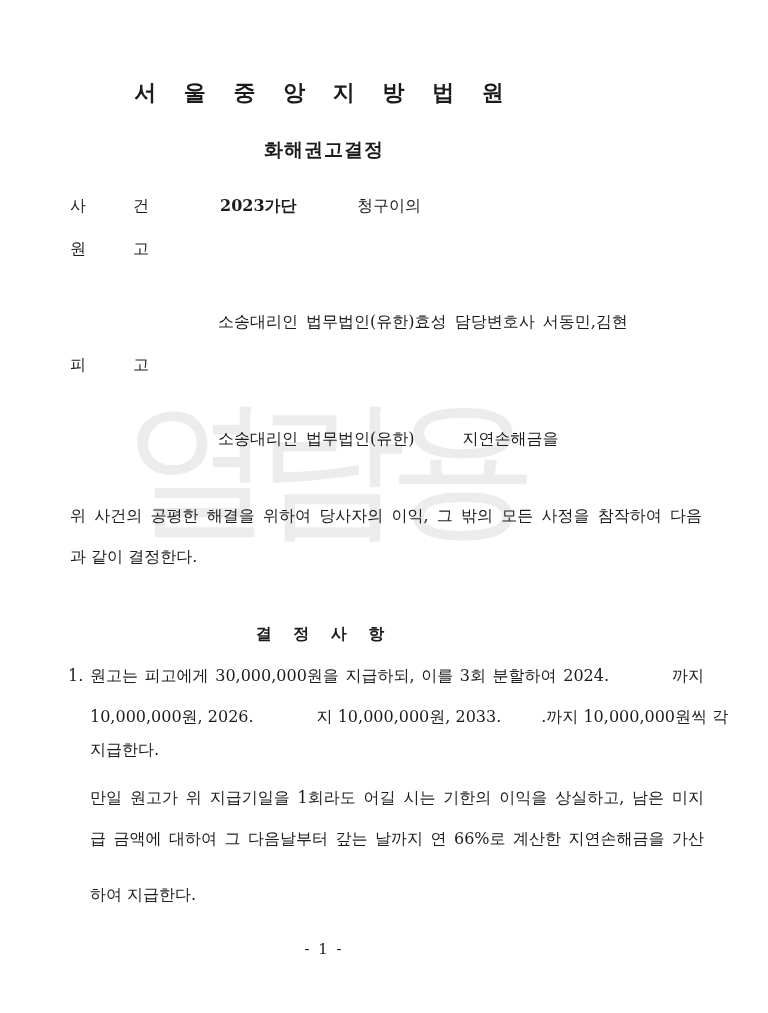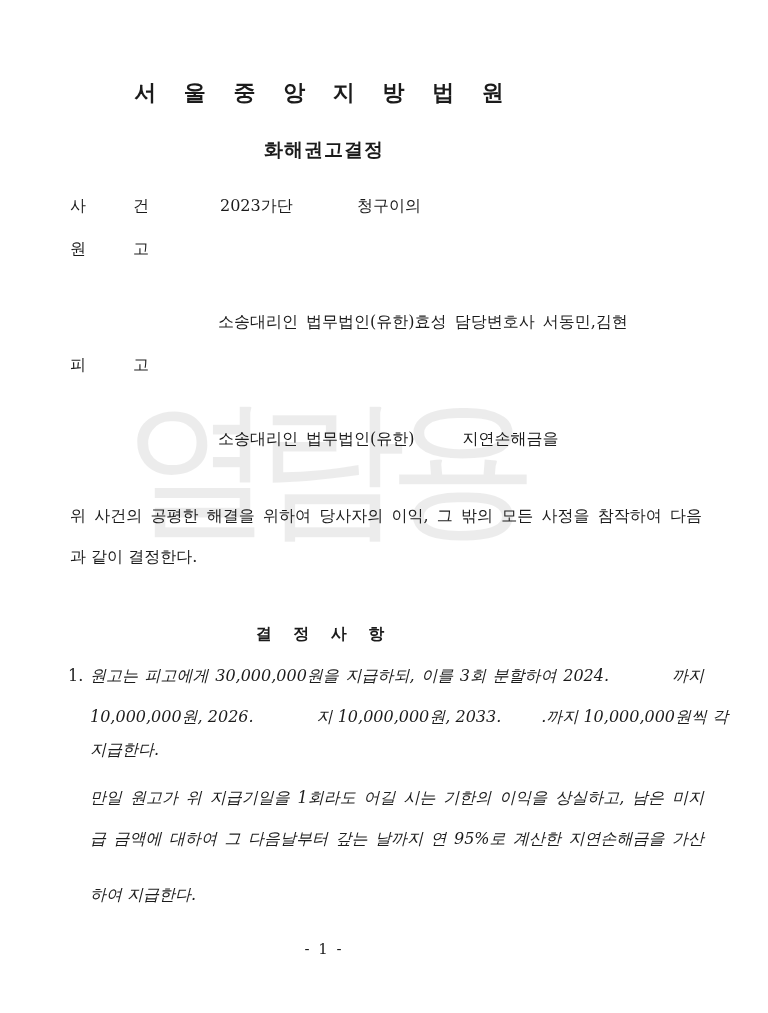--- a/index.html
+++ b/index.html
@@ -54,21 +54,21 @@
     pointer-events: none;
     z-index: 0;
   }
   .party-row {
     left: 70px;
     height: 24px;
     width: 630px;
   }
   .party-row .col-a { position: absolute; left: 0; }
   .party-row .col-b { position: absolute; left: 63px; }
-  .party-row .col-c { position: absolute; left: 150px; }
+  .party-row .col-c { position: absolute; left: 150px; font-weight: bold; }
   .party-row .col-d { position: absolute; left: 287px; }
   .case-row      { top: 196px; }
   .plaintiff-row { top: 239px; }
   .defendant-row { top: 355px; }
   .rep-line {
     left: 218px;
     word-spacing: 3px;
   }
   .rep1 { top: 312px; }
   .rep2 { top: 429px; }
@@ -89,21 +89,20 @@
     font-weight: 700;
     letter-spacing: 8px;
   }
   .item-number {
     top: 666px;
     left: 68px;
   }
   .d-line {
     left: 90px;
     width: 614px;
-    font-style: italic;
   }
   .justified {
     text-align: justify;
     text-align-last: justify;
   }
   .d1 { top: 666px; }
   .d2 { top: 707px; width: 622px; }
   .d3 { top: 740px; }
   .d4 { top: 788px; }
   .d5 { top: 829px; }
@@ -162,20 +161,20 @@
     <div class="line item-number">1.</div>
 
     <div class="line d-line d1 justified"><span>원고는 피고에게 30,000,000원을 지급하되, 이를 3회 분할하여 2024.</span><span class="gap" style="width: 63px;"></span><span>까지</span></div>
 
     <div class="line d-line d2 justified"><span>10,000,000원, 2026.</span><span class="gap" style="width: 63px;"></span><span>지 10,000,000원, 2033.</span><span class="gap" style="width: 40px;"></span><span>.까지 10,000,000원씩 각</span></div>
 
     <div class="line d-line d3">지급한다.</div>
 
     <div class="line d-line d4 justified">만일 원고가 위 지급기일을 1회라도 어길 시는 기한의 이익을 상실하고, 남은 미지</div>
 
-    <div class="line d-line d5 justified">급 금액에 대하여 그 다음날부터 갚는 날까지 연 95%로 계산한 지연손해금을 가산</div>
+    <div class="line d-line d5 justified">급 금액에 대하여 그 다음날부터 갚는 날까지 연 66%로 계산한 지연손해금을 가산</div>
 
     <div class="line d-line d6">하여 지급한다.</div>
 
     <div class="line centered footer">- 1 -</div>
 
   </div>
 </div>
 
 </body></html>

